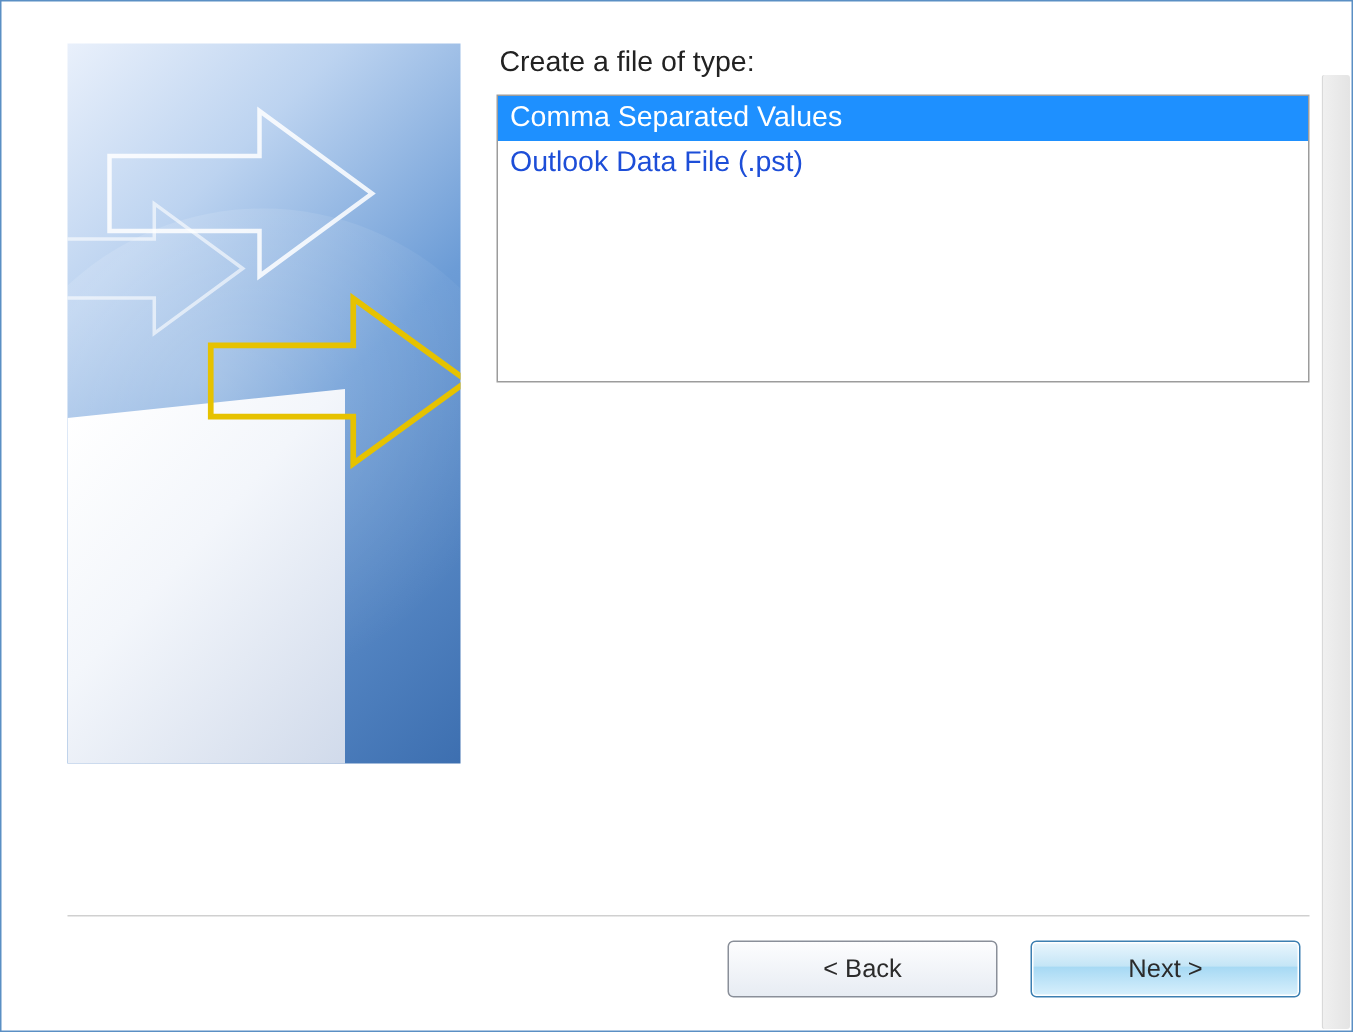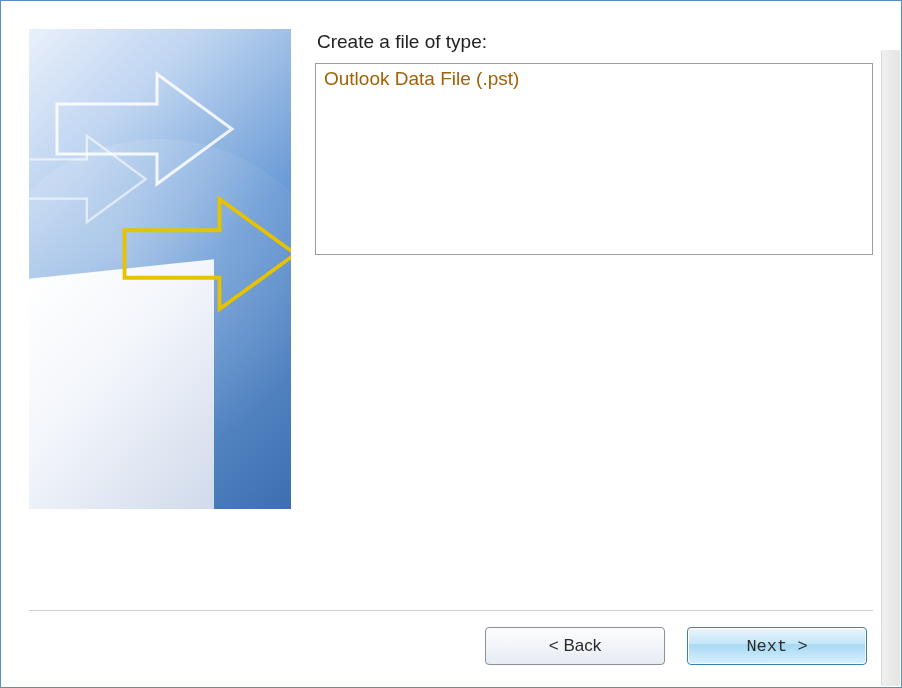--- a/index.html
+++ b/index.html
@@ -1,33 +1,33 @@
 <!DOCTYPE html>
 <html><head>
 <meta charset="utf-8">
 <style>
   html,body{margin:0;padding:0;width:902px;height:688px;font-family:"Segoe UI",Tahoma,sans-serif;font-size:13px;background:#fff;}
   .window{box-sizing:border-box;width:902px;height:688px;border:1px solid #5a8fc4;background:#fff;display:flex;flex-direction:column;}
   .titlebar{height:46px;background:linear-gradient(#f2f7fc,#e6eef8);border-bottom:1px solid #d0dae6;display:flex;align-items:center;padding:0 20px;}
   .titlebar span{font-size:19px;color:#1f3a5f;}
-  .body{flex:1;display:flex;flex-direction:column;padding:28px 28px 22px 28px;box-sizing:border-box;}
+  .body{flex:1;display:flex;flex-direction:column;padding:28px 28px 22px 44px;box-sizing:border-box;}
   .content{flex:1;display:flex;gap:24px;}
   .wizard-image{width:262px;height:480px;position:relative;background:linear-gradient(135deg,#e9f0fb 0%,#bcd3f0 25%,#6c9cd6 55%,#3d6fb0 100%);overflow:hidden;flex-shrink:0;}
   .wizard-image .circle{position:absolute;left:-60px;top:110px;width:380px;height:380px;border-radius:50%;background:radial-gradient(circle at 40% 30%,rgba(255,255,255,.25),rgba(255,255,255,0) 60%);}
   .wizard-image .paper{position:absolute;left:0;bottom:-20px;width:185px;height:260px;background:linear-gradient(135deg,#ffffff 0%,#f3f6fb 40%,#cfd9ea 100%);transform:skewY(-6deg);}
   .wizard-image svg{position:absolute;}
   .rightpane{flex:1;display:flex;flex-direction:column;}
   .label{font-size:19px;color:#222;margin:2px 0 10px 2px;}
   .listbox{border:1px solid #9c9c9c;background:#fff;height:190px;overflow:auto;}
-  .listbox .item{padding:2px 8px;font-size:19px;color:#a16207;cursor:default;line-height:26px;}
+  .listbox .item{padding:2px 8px;font-size:19px;color:#1d4ed8;cursor:default;line-height:26px;}
   .listbox .item.selected{background:#1e90ff;color:#fff;}
   .separator{height:1px;background:linear-gradient(to right,#d0d0d0,#d0d0d0);margin:18px 0 16px 0;}
   .buttons{display:flex;justify-content:flex-end;gap:22px;padding-right:6px;}
   .btn{width:180px;height:38px;border:1px solid #8a8f99;border-radius:4px;background:linear-gradient(#fdfdfe,#e7ecf3);font-size:17px;color:#2b2b2b;display:flex;align-items:center;justify-content:center;cursor:pointer;font-family:inherit;}
-  .btn.default{border:1px solid #3c7fb1;background:linear-gradient(#eaf6fd,#c4e5f6 45%,#a6d9f4 46%,#d9f0fc);box-shadow:inset 0 0 0 1px #fff;font-family:Liberation Mono, monospace;}
+  .btn.default{border:1px solid #3c7fb1;background:linear-gradient(#eaf6fd,#c4e5f6 45%,#a6d9f4 46%,#d9f0fc);box-shadow:inset 0 0 0 1px #fff;}
   .scrollbar{position:absolute;right:2px;top:50px;width:18px;height:636px;background:linear-gradient(to right,#f0f0f0,#e4e4e4);border-left:1px solid #d9d9d9;border-radius:2px;}
   .window-wrap{position:relative;}
 </style>
 </head>
 <body>
 
 <div class="window-wrap">
 <div class="window">
   <div class="body">
     <div class="content">
@@ -42,20 +42,21 @@
           <path d="M10 45 L110 45 L110 15 L185 70 L110 125 L110 95 L10 95 Z" fill="none" stroke="rgba(255,255,255,.6)" stroke-width="3"></path>
         </svg>
 
         <svg style="left:86px;top:150px" width="190" height="150" viewBox="0 0 200 140">
           <path d="M10 45 L110 45 L110 12 L190 70 L110 128 L110 95 L10 95 Z" fill="none" stroke="#e6c200" stroke-width="4"></path>
         </svg>
       </div>
       <div class="rightpane">
         <div class="label">Create a file of type:</div>
         <div class="listbox" id="file-type-list">
+              <div class="item selected">Comma Separated Values</div>
               <div class="item">Outlook Data File (.pst)</div>
             </div>
       </div>
     </div>
     <div class="separator"></div>
     <div class="buttons">
       <button class="btn">&lt; Back</button>
       <button class="btn default">Next &gt;</button>
     </div>
   </div>

